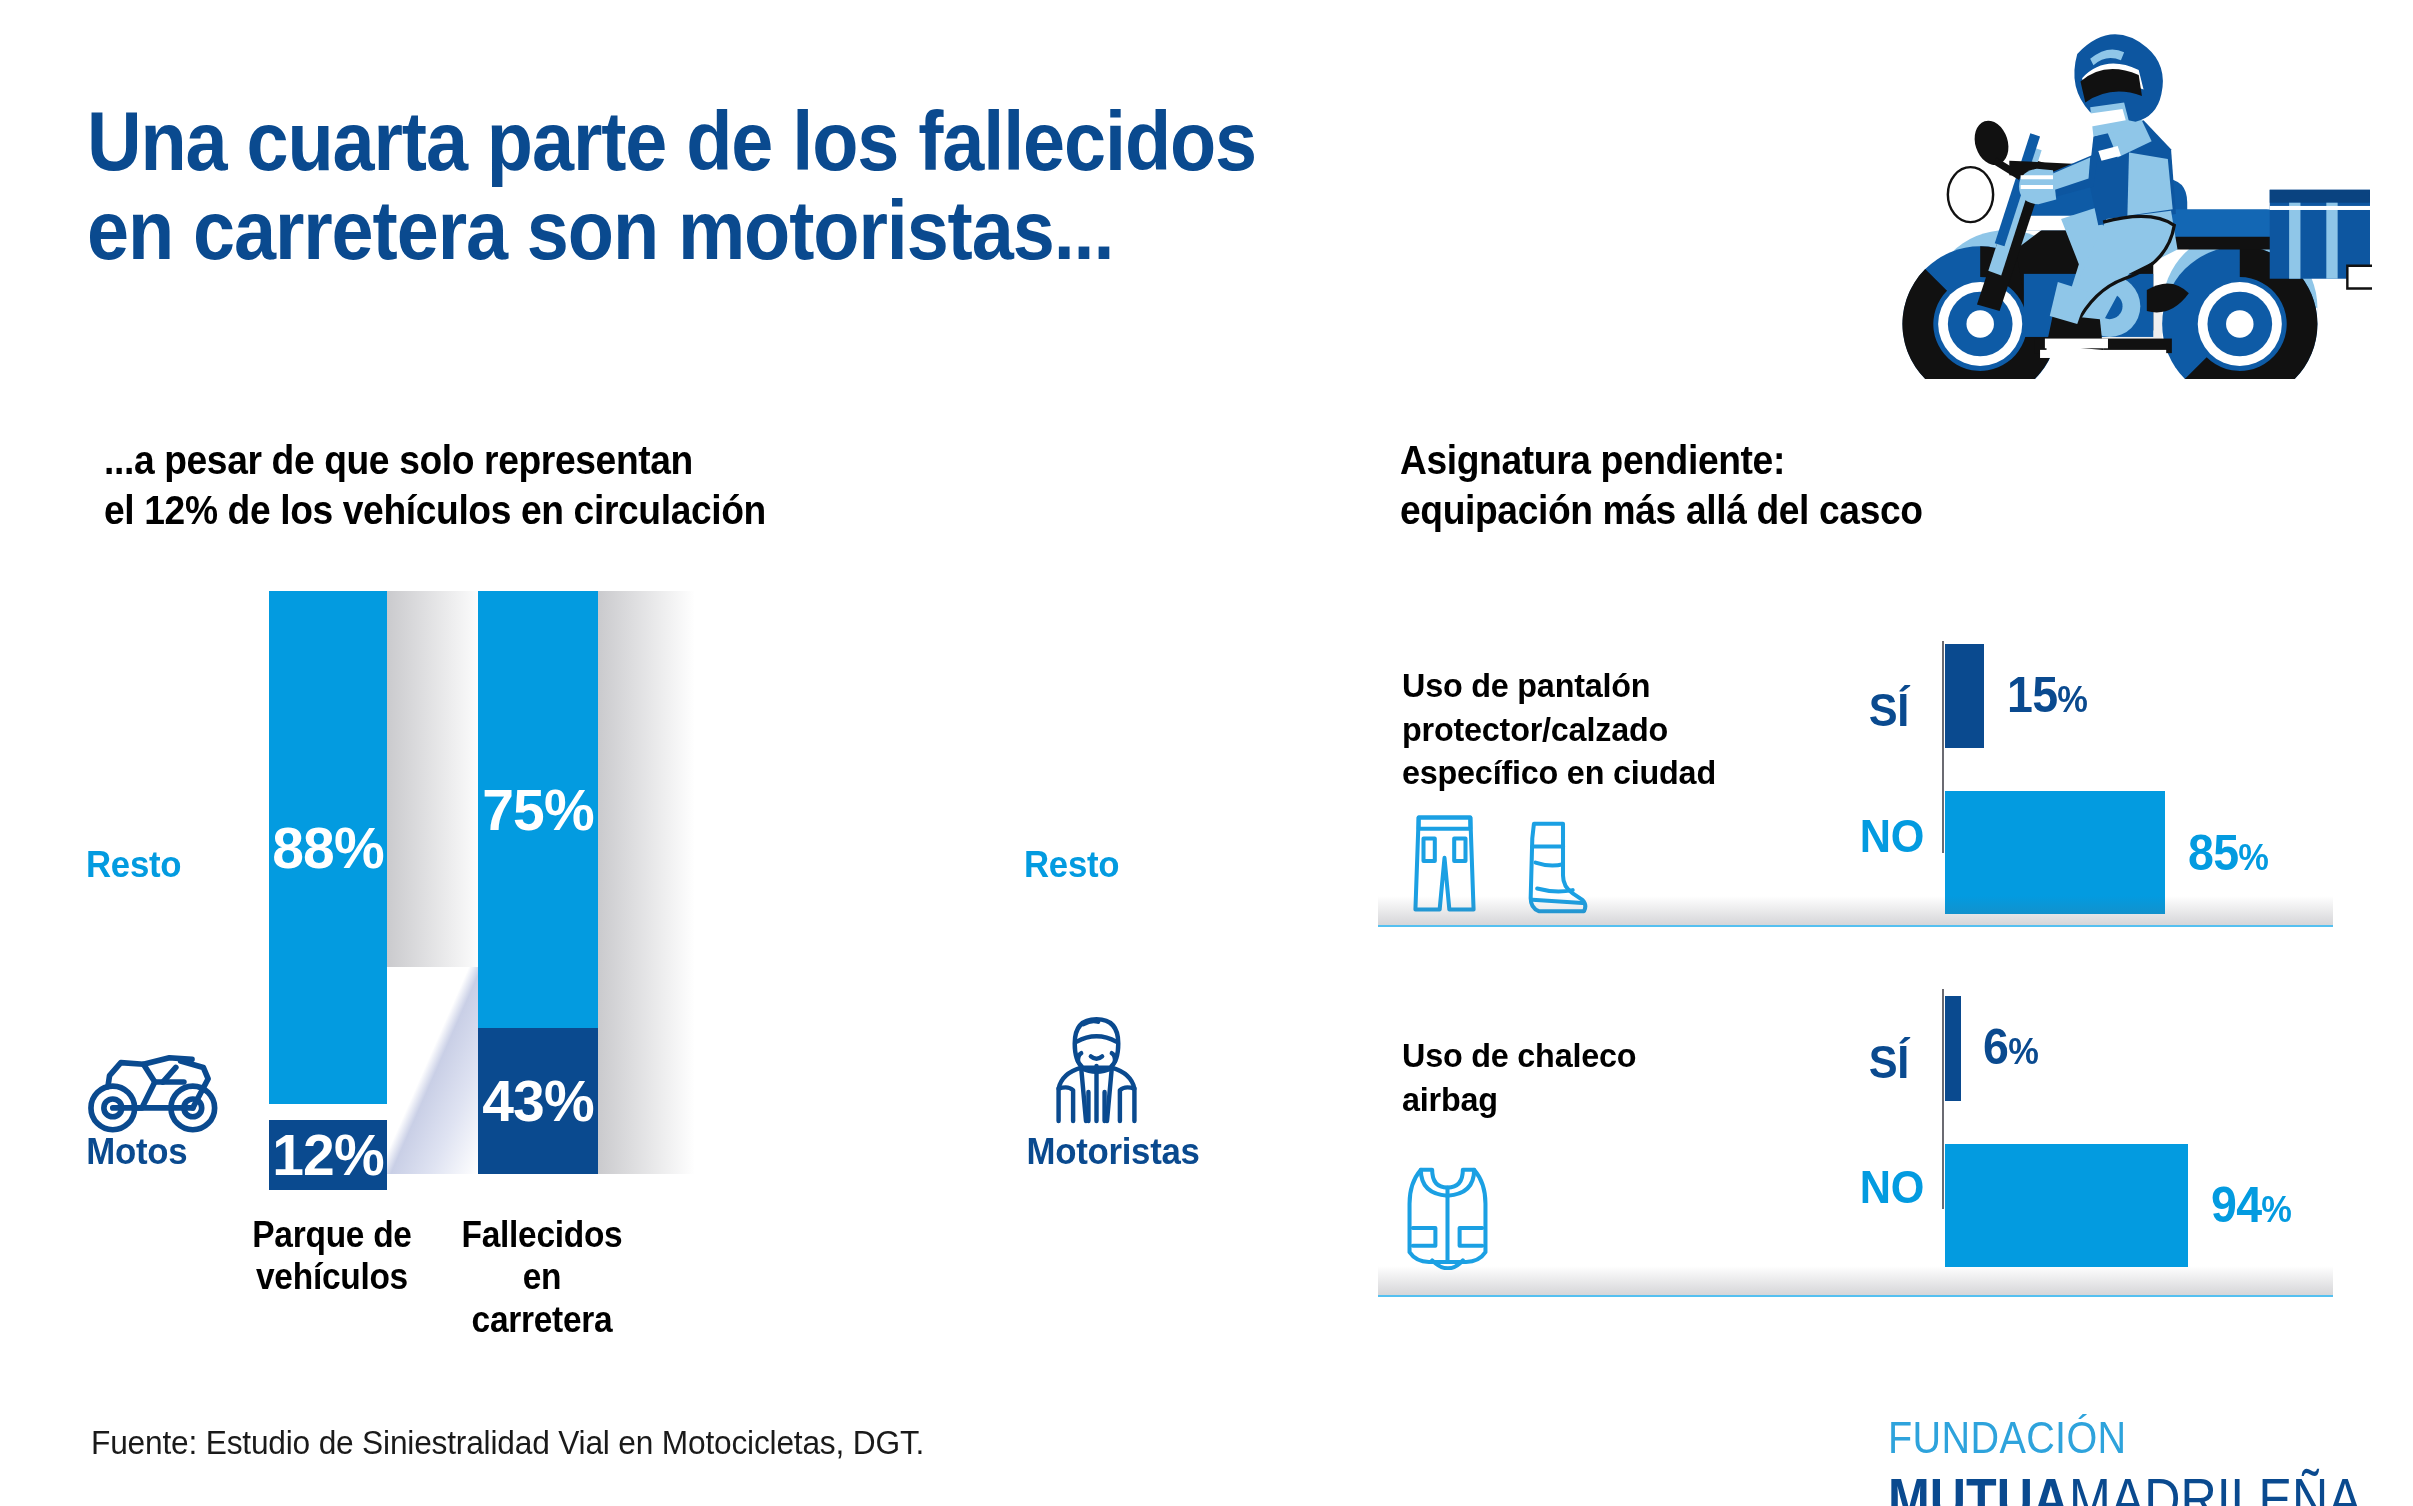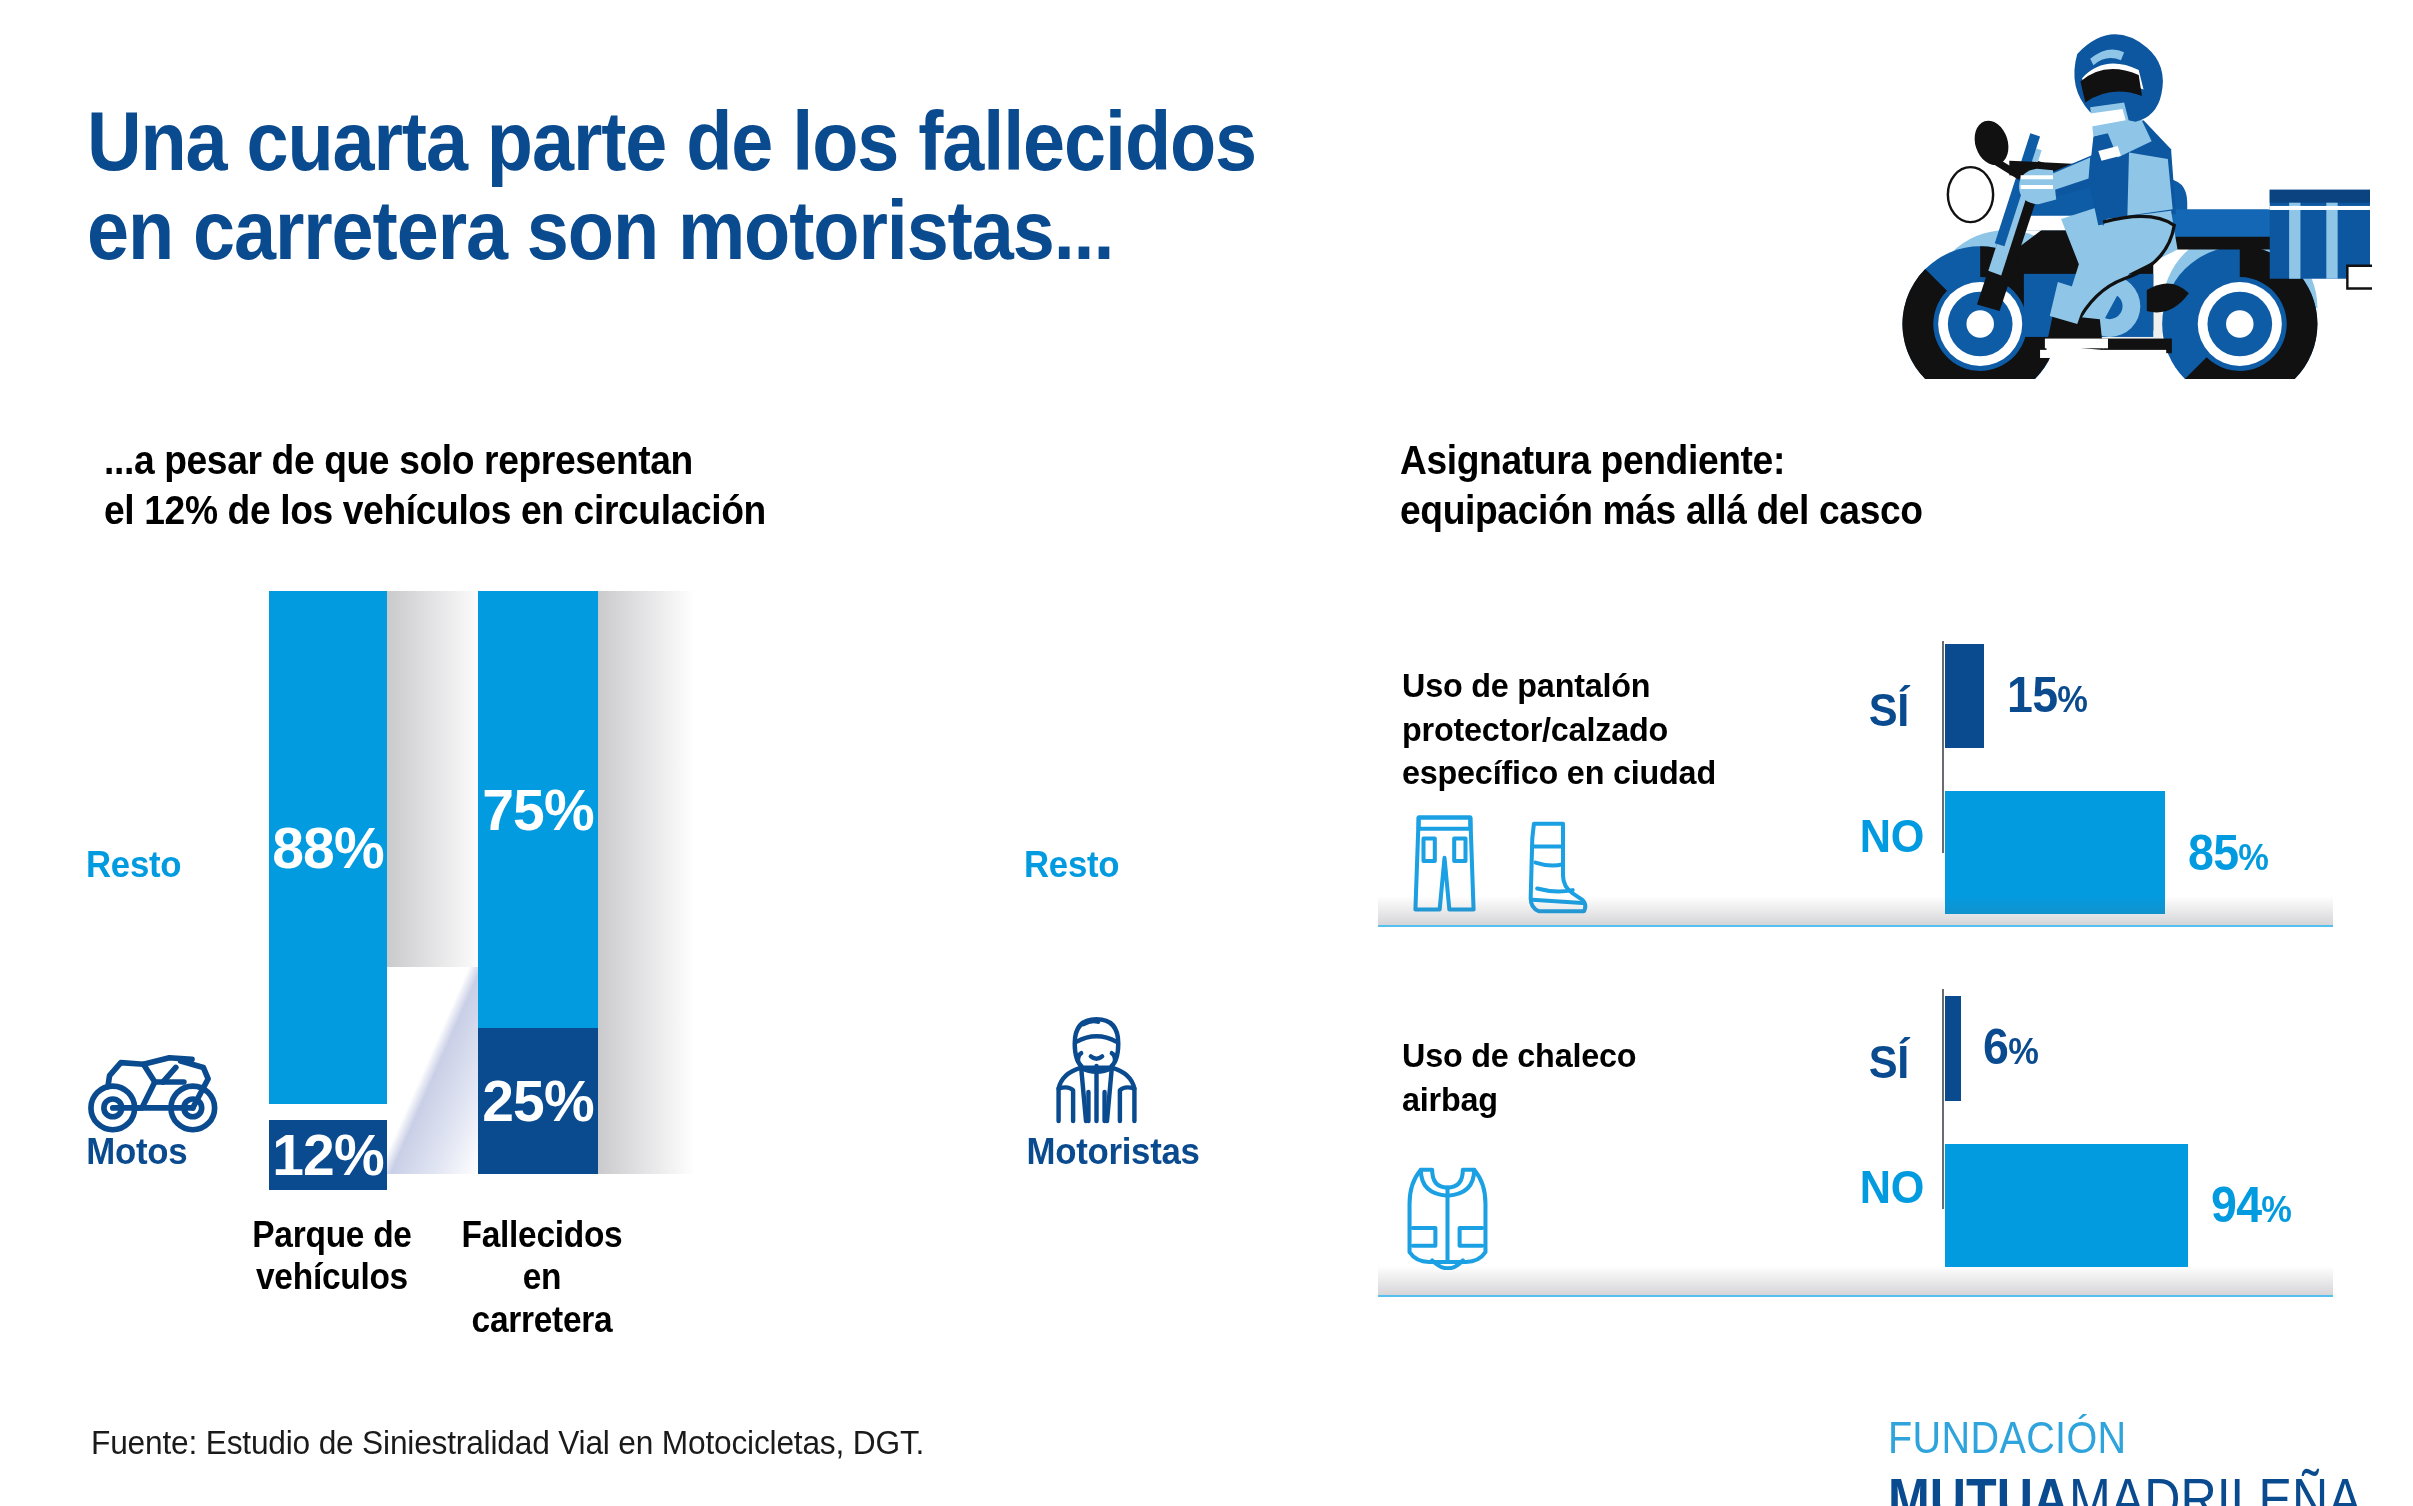--- a/index.html
+++ b/index.html
@@ -332,21 +332,21 @@
   <div class="bar-shadow" style="left:118px;"></div>
 </div>
 
 <div id="bridge-gradient"></div>
 
 <div class="stack-col" style="left:478px; top:591px; width:120px; height:583px;">
   <div class="seg light" style="top:0; height:437px;align-items:center;">
     <span>75%</span>
   </div>
   <div class="seg dark" style="top:437px; height:146px;">
-    <span>25%</span>
+    <span>43%</span>
   </div>
   <div class="bar-shadow" style="left:120px;"></div>
 </div>
 
 <div class="axis-caption" style="left:231px; top:1214px; width:202px;">
   <span>Parque de</span><br>
   <span>vehículos</span>
 </div>
 <div class="axis-caption" style="left:441px; top:1214px; width:202px;">
   <span>Fallecidos</span><br>

